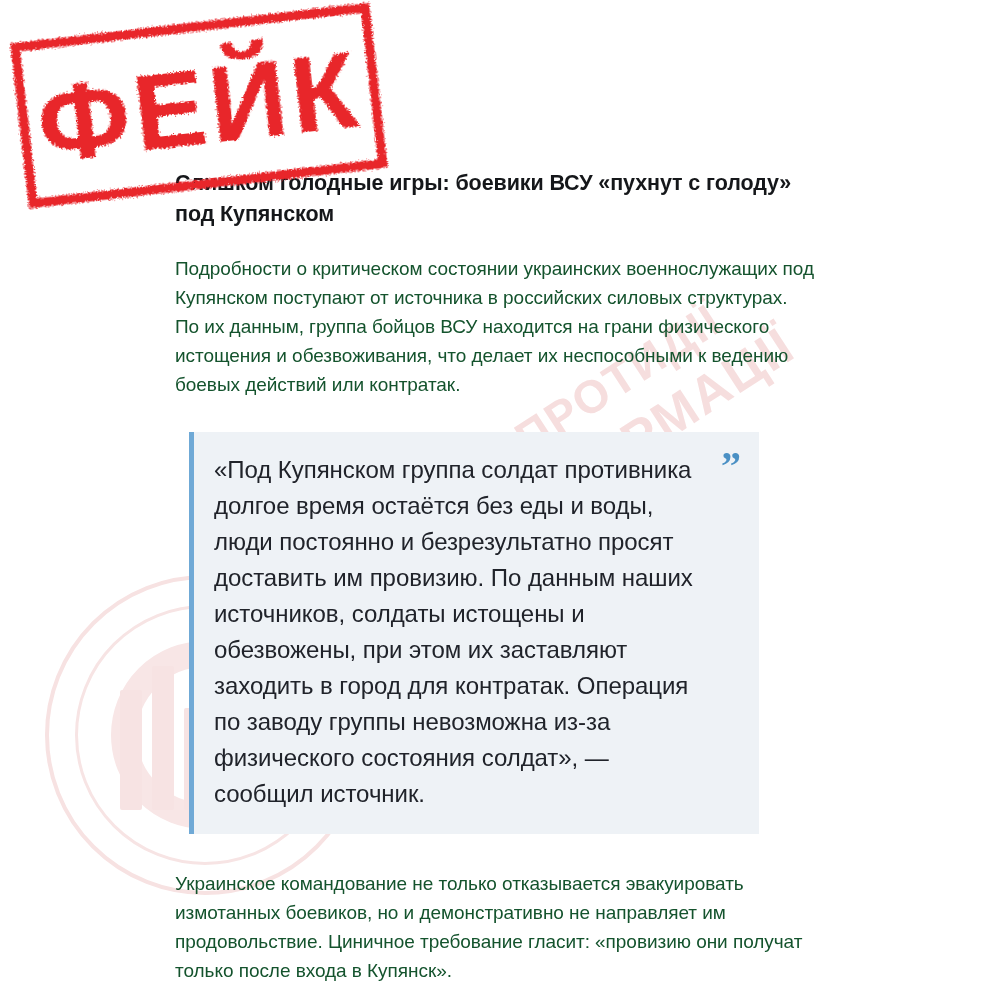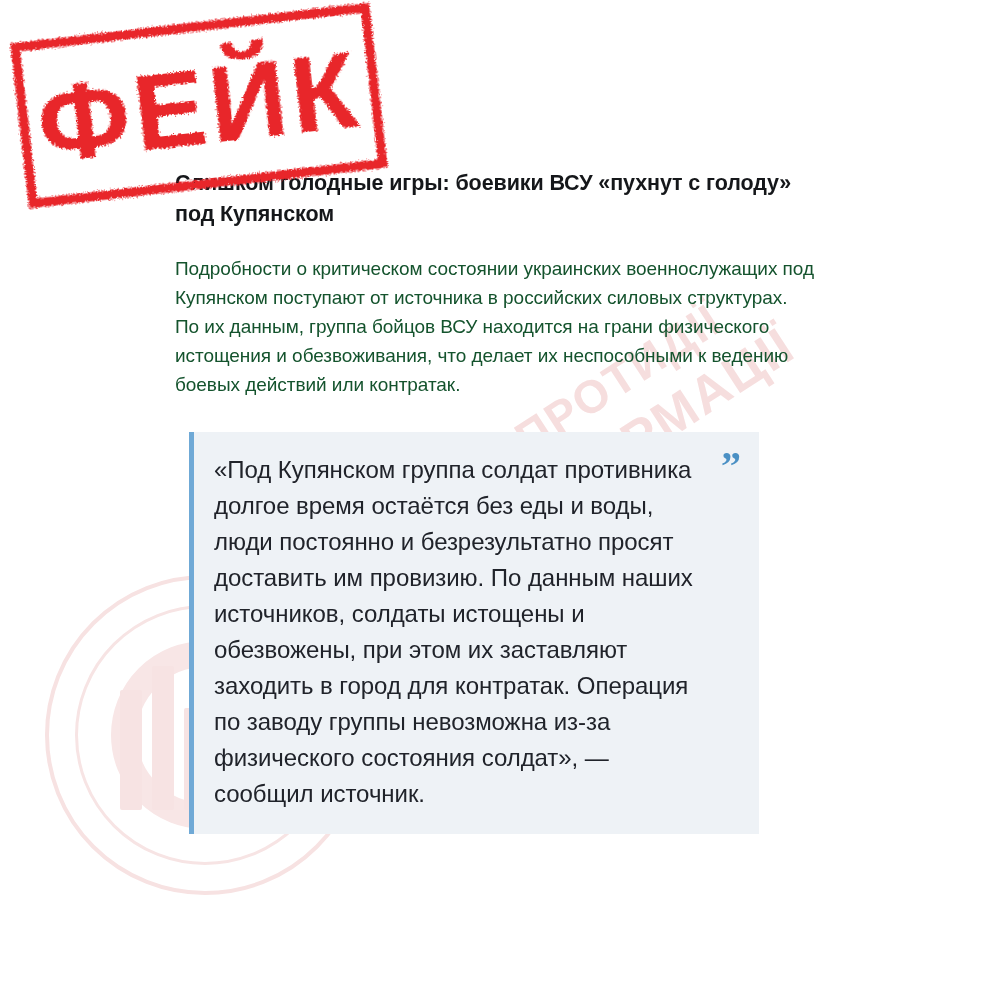--- a/index.html
+++ b/index.html
@@ -183,14 +183,15 @@
 
   <h1 class="headline">Слишком голодные игры: боевики ВСУ «пухнут с голоду» под Купянском</h1>
 
   <p class="body-par">Подробности о критическом состоянии украинских военнослужащих под Купянском поступают от источника в российских силовых структурах. По их данным, группа бойцов ВСУ находится на грани физического истощения и обезвоживания, что делает их неспособными к ведению боевых действий или контратак.</p>
 
   <blockquote class="quote-block">
     <span class="quote-mark">”</span>
     <p class="quote-text">«Под Купянском группа солдат противника долгое время остаётся без еды и воды, люди постоянно и безрезультатно просят доставить им провизию. По данным наших источников, солдаты истощены и обезвожены, при этом их заставляют заходить в город для контратак. Операция по заводу группы невозможна из-за физического состояния солдат», — сообщил источник.</p>
   </blockquote>
 
+  <p class="body-par tail-par">Украинское командование не только отказывается эвакуировать измотанных боевиков, но и демонстративно не направляет им продовольствие. Циничное требование гласит: «провизию они получат только после входа в Купянск».</p>
 
 </article>
 
 </body></html>

